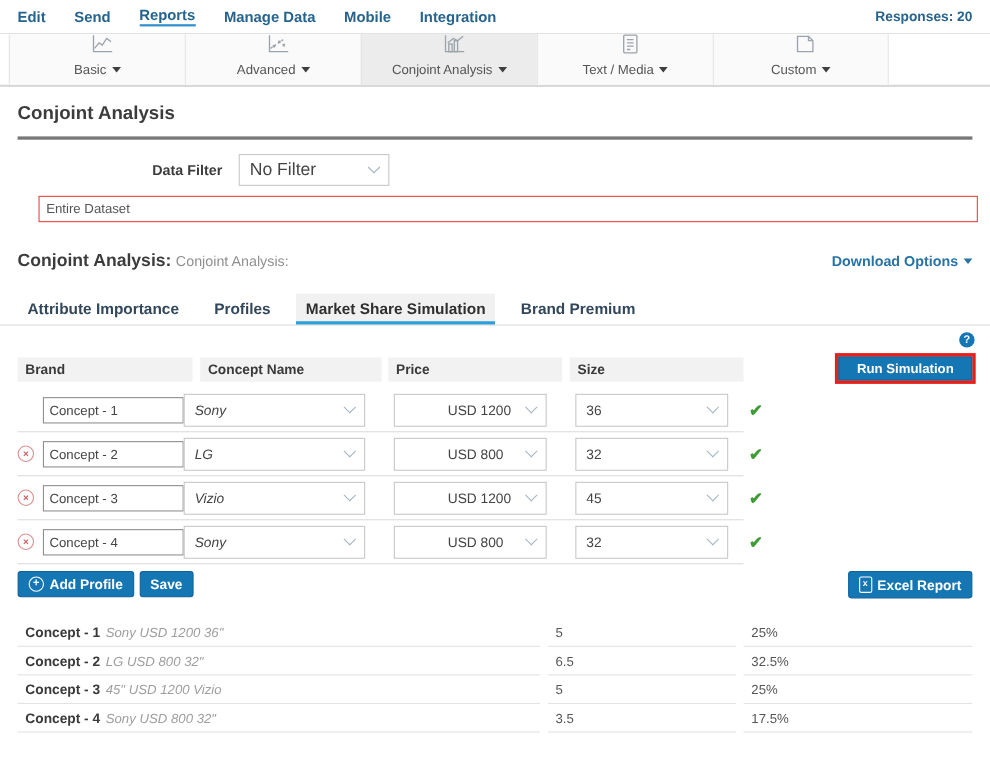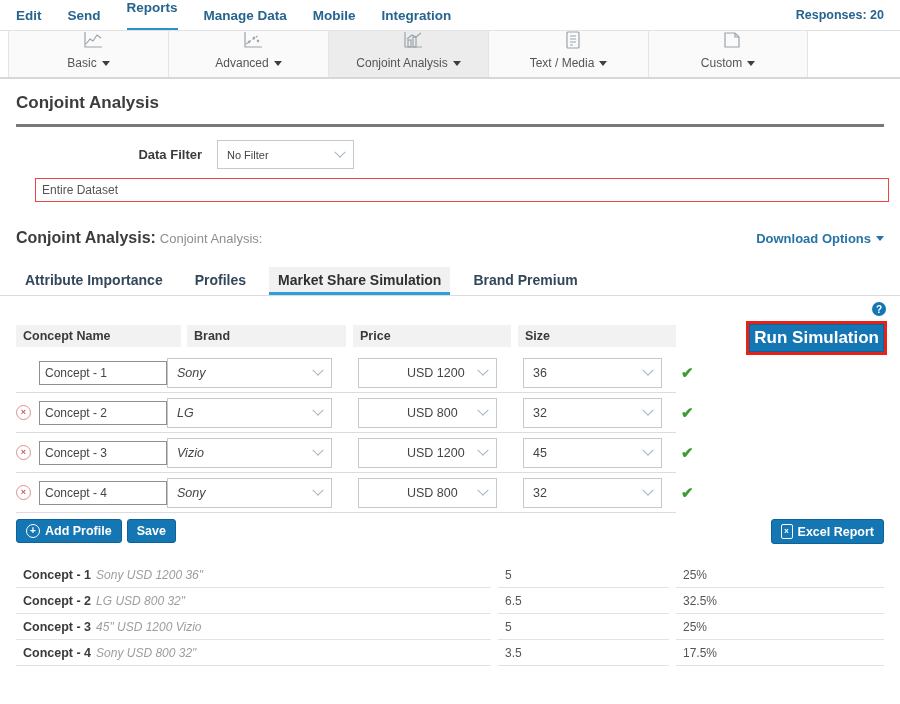--- a/index.html
+++ b/index.html
@@ -6,40 +6,40 @@
     --accent:#1576b4; --link:#26648e; --underline:#2d9fd9;
     --green:#3e9b35; --hl-red:#e62117;
   }
   *{margin:0;padding:0;}
   html,body{width:900px;height:704px;overflow:hidden;background:#fff;
     font-family:"Liberation Sans",sans-serif;}
   
   .topnav{height:31px;border-bottom:1px solid #e2e2e2;display:flex;align-items:center;padding:0 16px;box-sizing:border-box;}
   .nav-links{display:flex;gap:26px;flex:1;align-items:center;}
   .nav-link{font-size:13.5px;font-weight:700;color:var(--link);cursor:pointer;}
-  .nav-link.active{border-bottom:2px solid #2e8fd0;padding-bottom:13px;}
+  .nav-link.active{border-bottom:2px solid #2e8fd0;padding-bottom:1px;}
   .responses{font-size:12.5px;font-weight:700;color:var(--link);}
   
   .toolbar{height:46px;background:#fff;border-bottom:2px solid #d7d7d7;display:flex;padding-left:8px;}
   .tool-tab{width:160px;display:flex;align-items:center;background:#fafafa;border-left:1px solid #e5e5e5;cursor:pointer;box-sizing:border-box;padding:0 6px;flex-direction:column;}
   .tool-tab:last-child{border-right:1px solid #e5e5e5;}
   .tool-tab.active{background:#ececec;}
   .tool-icon{margin-left:8px;display:flex;}
   .tool-center{flex:1;display:flex;justify-content:center;align-items:center;gap:5px;}
   .tool-label{font-size:12px;color:#555;}
   .caret{width:0;height:0;border-left:4px solid transparent;border-right:4px solid transparent;border-top:5px solid #3f3f3f;}
   .caret.blue{border-top-color:#2673a5;}
   
   .page-title{margin:14px 16px 0;font-size:17px;font-weight:700;color:#3c3c3c;}
   .divider{height:3px;background:#787878;margin:11px 16px 0;}
   
   .filter-row{margin-top:13px;display:flex;align-items:center;}
   .filter-label{width:202px;text-align:right;font-size:13px;font-weight:700;color:#3c3c3c;}
   .select{border:1px solid #c8c8c8;background:#fff;display:flex;align-items:center;justify-content:space-between;padding:0 9px;cursor:pointer;box-sizing:border-box;}
-  .filter-select{width:137px;height:29px;margin-left:15px;font-size:11px;color:#444;}
+  .filter-select{width:137px;height:29px;margin-left:15px;font-size:16px;color:#444;}
   .chev{width:7px;height:7px;border-right:1.5px solid #a4b6c4;border-bottom:1.5px solid #a4b6c4;transform:rotate(45deg) translate(-2px,-2px);}
   .dataset-input{display:block;margin:9px 0 0 35px;width:854px;height:24px;border:1px solid #ef4444;font-size:12px;color:#555;padding:0 6px;box-sizing:border-box;font-family:inherit;}
   
   .section-row{margin:27px 16px 0;display:flex;justify-content:space-between;align-items:baseline;}
   .section-title{font-size:16px;font-weight:700;color:#3c3c3c;}
   .section-sub{font-size:13px;color:#8f8f8f;font-weight:400;margin-left:4px;}
   .download{font-size:13px;font-weight:700;color:#2673a5;display:flex;align-items:center;gap:5px;cursor:pointer;}
   
   .tabs{margin-top:20px;padding:0 16px;display:flex;gap:14px;border-bottom:1px solid #dcdcdc;}
   .tab{font-size:14px;font-weight:600;color:#33475b;padding:5px 9px 7px;cursor:pointer;white-space:nowrap;}
@@ -47,21 +47,21 @@
   .help-row{height:18px;margin-top:6px;padding-right:14px;display:flex;justify-content:flex-end;}
   .help-icon{width:14px;height:14px;border-radius:50%;background:var(--accent);color:#fff;font-size:10px;font-weight:700;display:flex;align-items:center;justify-content:center;cursor:pointer;}
   
   .sim{margin:5px 16px 0;position:relative;}
   .sim-head{display:flex;height:22px;}
   .sim-th{background:#f2f2f2;font-size:12.5px;font-weight:700;color:#3a3a3a;line-height:22px;padding-left:7px;box-sizing:border-box;}
   .th-0{width:165px;margin-right:6px;}
   .th-1{width:159px;margin-right:7px;}
   .th-2{width:158px;margin-right:7px;}
   .th-3{width:158px;}
-  .run-btn{position:absolute;top:-1px;right:0;background:var(--accent);border:1px solid #0e629c;outline:3px solid var(--hl-red);color:#fff;font-size:17px;font-weight:700;padding:3px 4px;cursor:pointer;font-family:inherit;}
+  .run-btn{position:absolute;top:-1px;right:0;background:var(--accent);border:1px solid #0e629c;outline:3px solid var(--hl-red);color:#fff;font-size:12px;font-weight:700;padding:3px 16px;cursor:pointer;font-family:inherit;}
   .sim-rows{margin-top:6px;}
   .sim-row{height:40px;display:flex;align-items:center;position:relative;width:660px;border-bottom:1px solid #dcdcdc;box-sizing:border-box;}
   .del-slot{width:23px;display:flex;align-items:center;}
   .del-icon{width:13px;height:13px;border:1px solid #df9191;border-radius:50%;color:#cd5a5a;font-size:9px;line-height:12px;text-align:center;cursor:pointer;font-weight:700;}
   .name-input{width:128px;height:24px;border:1px solid #8f8f8f;font-size:12px;color:#444;padding:0 5px;box-sizing:border-box;font-family:inherit;}
   .sel{height:30px;font-size:12.5px;color:#444;}
   .sel-brand{width:165px;font-style:italic;}
   .sel-price{width:139px;margin-left:26px;padding-left:48px;}
   .sel-size{width:139px;margin-left:26px;}
   .check{position:absolute;left:665px;color:var(--green);font-size:15px;font-weight:700;}
@@ -190,22 +190,22 @@
     <div class="tab">Profiles</div>
     <div class="tab active">Market Share Simulation</div>
     <div class="tab">Brand Premium</div>
   </div>
 <div class="help-row">
   <div class="help-icon">?</div>
 </div>
 
 <div class="sim">
   <div class="sim-head" id="sim-head">
+      <div class="sim-th th-1">Brand</div>
       <div class="sim-th th-0">Concept Name</div>
-      <div class="sim-th th-1">Brand</div>
       <div class="sim-th th-2">Price</div>
       <div class="sim-th th-3">Size</div>
     </div>
   <button class="run-btn">Run Simulation</button>
   <div class="sim-rows" id="sim-rows">
       <div class="sim-row">
         <div class="del-slot"></div>
         <input class="name-input" value="Concept - 1" style="">
         <div class="select sel sel-brand">
           <span>Sony</span>

